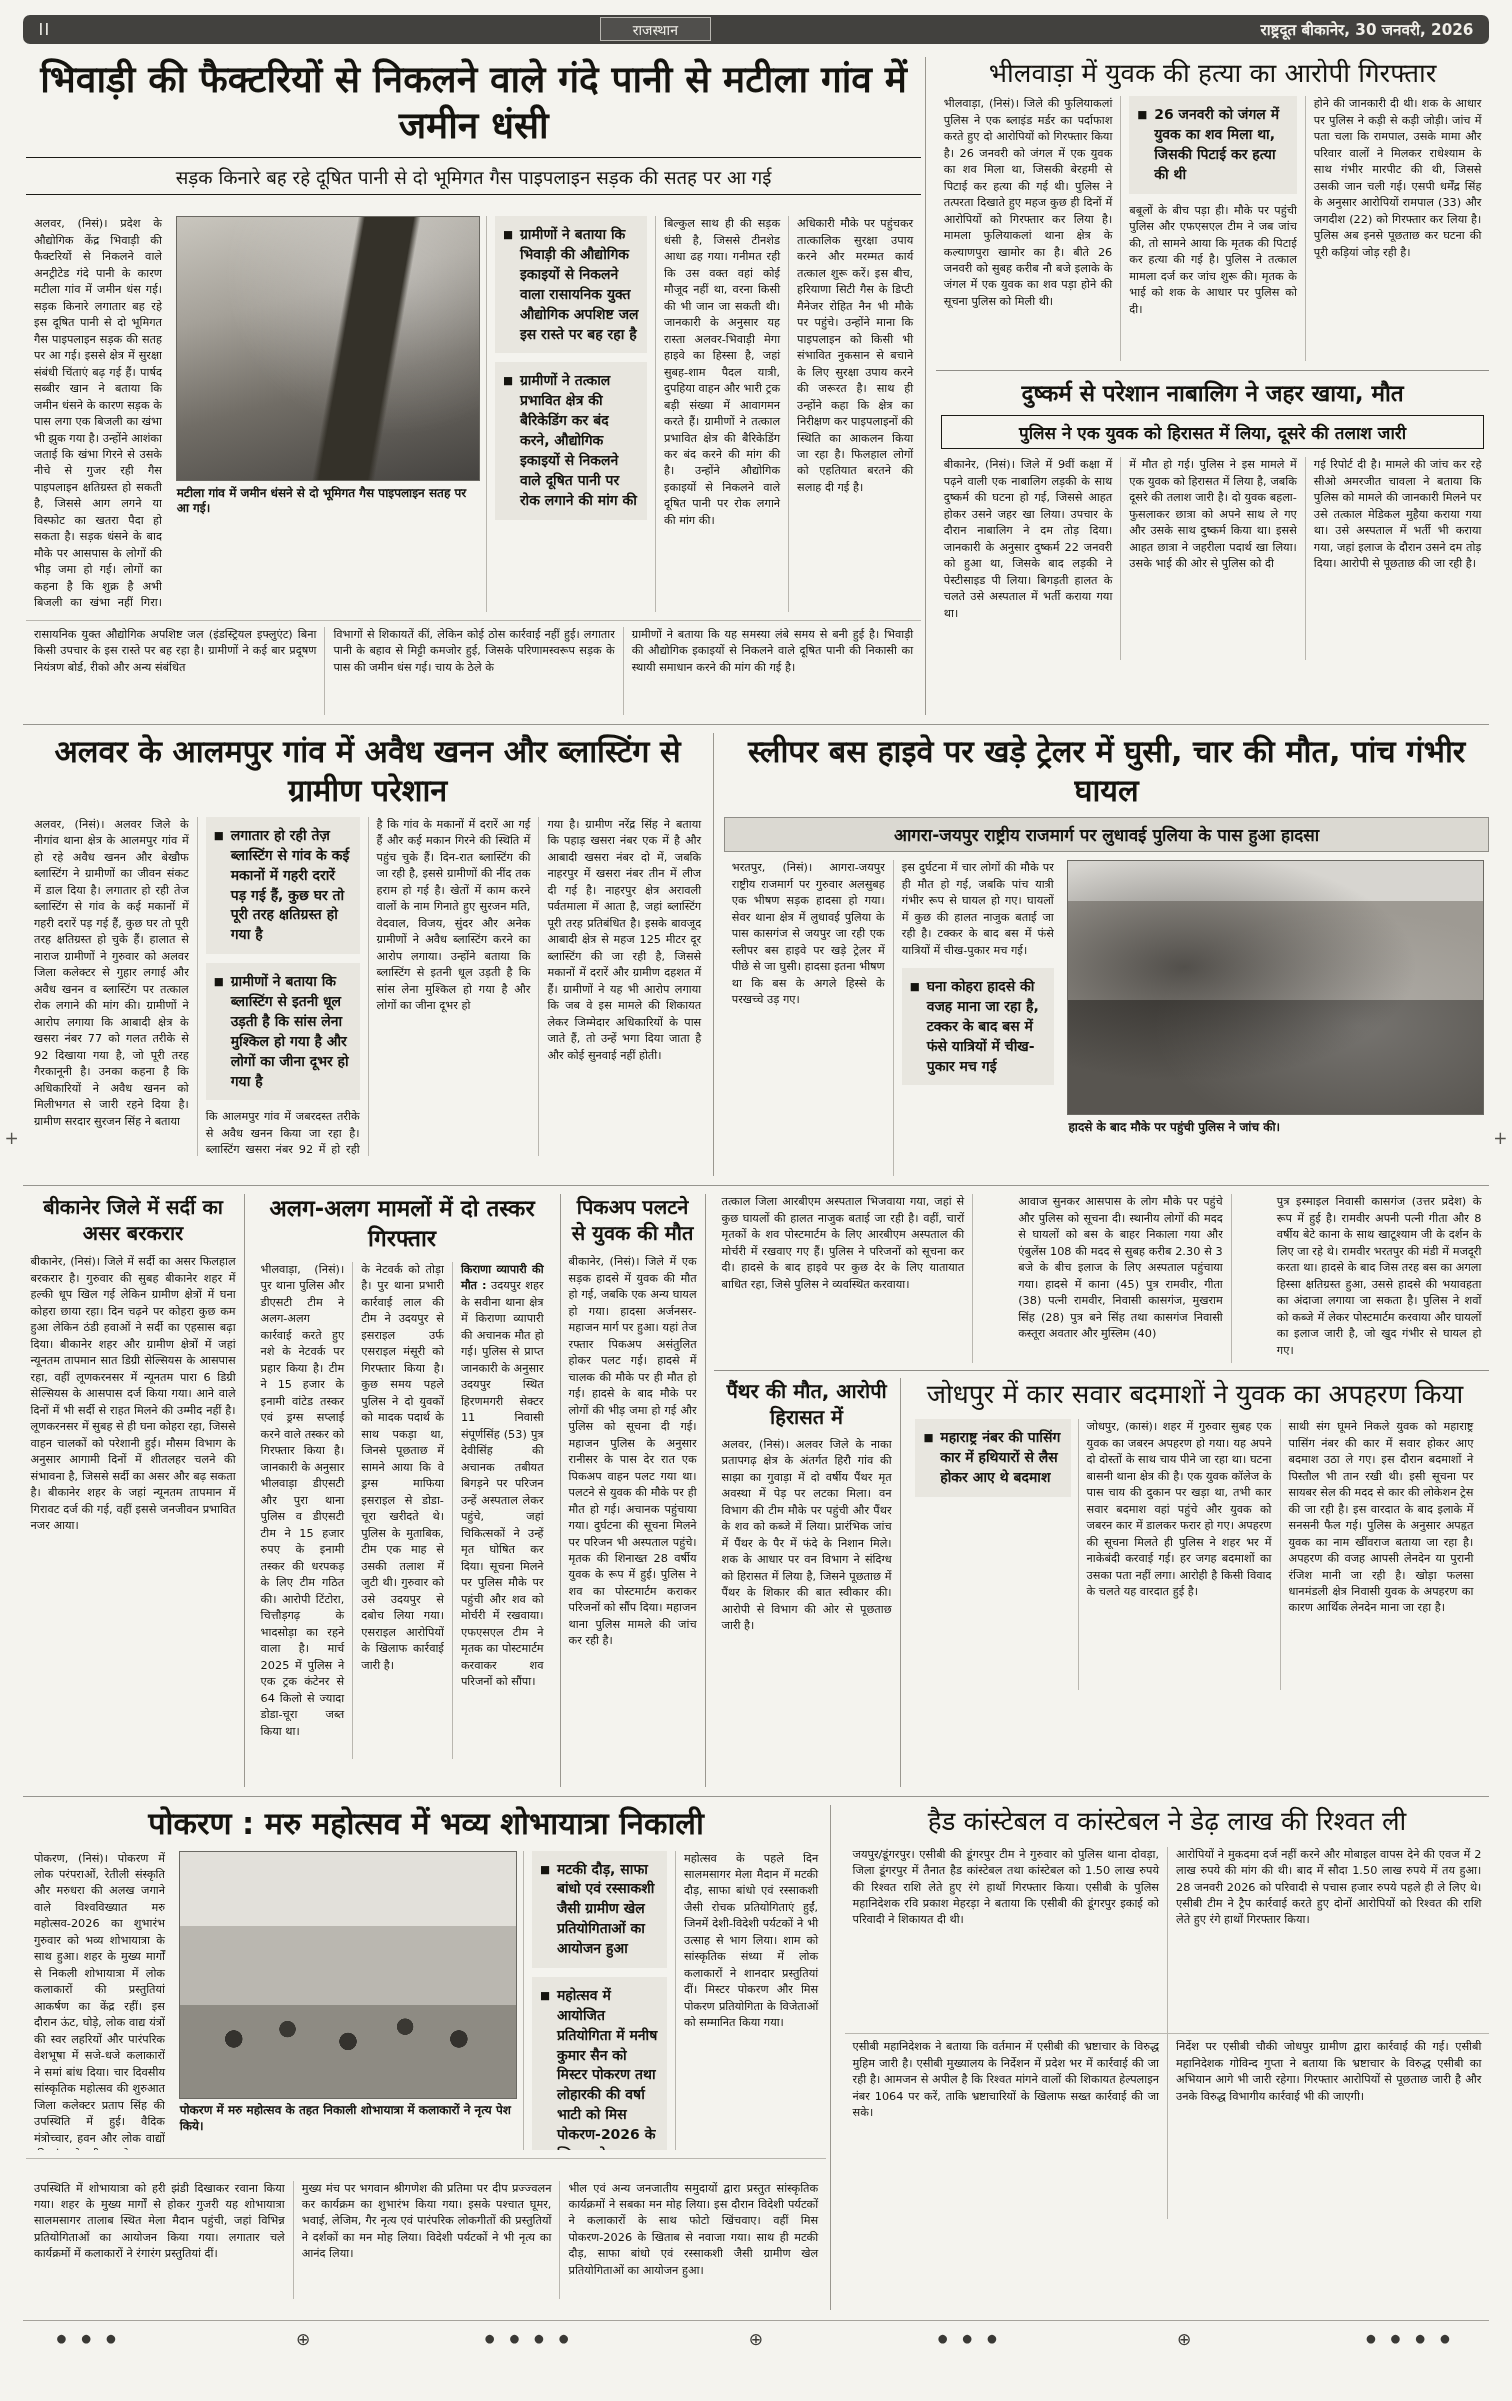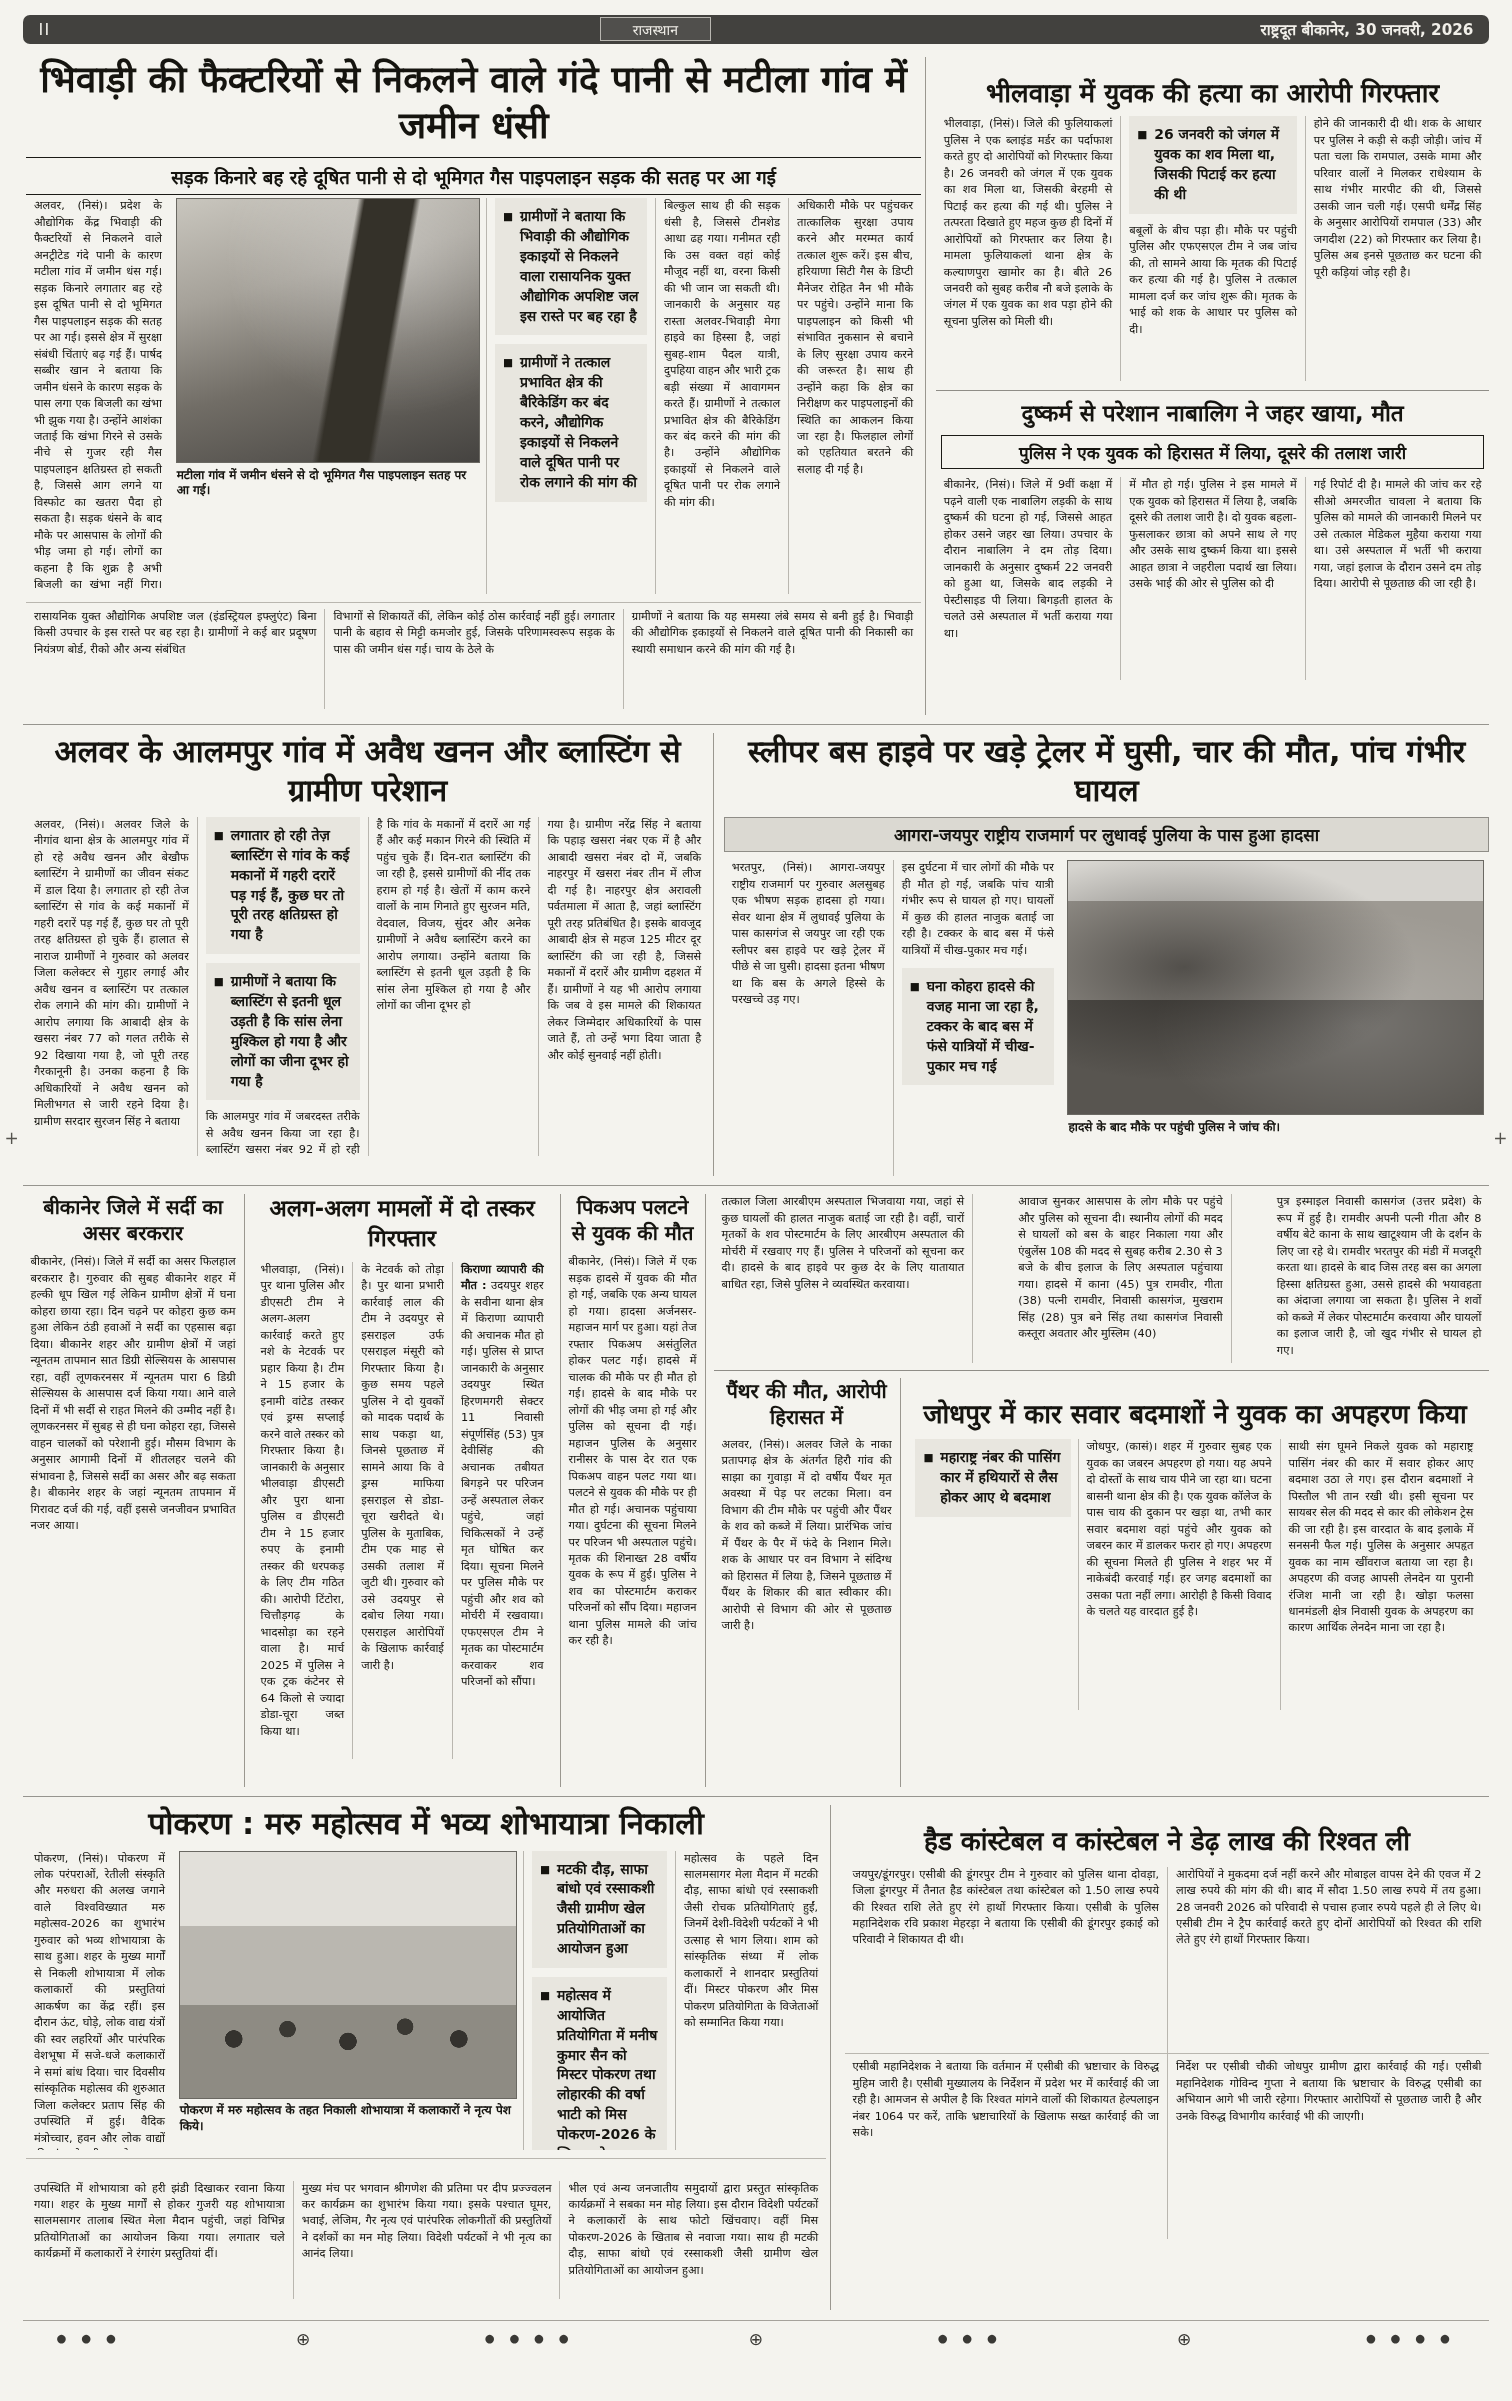--- a/index.html
+++ b/index.html
@@ -13,24 +13,24 @@
   .mast .pgno { font-size:16px; letter-spacing:1.1px; }
   .mast .secname { border:0.6px solid #b9b7b1; padding:1.7px 32px; font-size:14px; background:#504f4c; }
   .mast .edition { font-weight:700; font-size:15.2px; }
 
   
   .sec { border-top:1.1px solid #96948e; margin-top:9px; padding-top:8px; overflow:hidden; }
   .bt { font-size:11.3px; line-height:1.46; text-align:justify; }
   .col { padding:0 8px; overflow:hidden; }
   .h-xl { font-size:37px; font-weight:800; text-align:center; line-height:1.24; }
   .h-l  { font-size:30.5px; font-weight:800; text-align:center; line-height:1.26; }
-  .h-m  { font-size:26px; font-weight:700; text-align:center; line-height:1.28;margin-top:20px; }
+  .h-m  { font-size:26px; font-weight:400; text-align:center; line-height:1.28; }
   .h-sm { font-size:22.6px; font-weight:800; text-align:center; line-height:1.3; }
   .h-xs { font-size:20px; font-weight:800; text-align:center; line-height:1.3; }
-  .subhead-rule { border-top:1.7px solid #1b1a16; border-bottom:1.7px solid #1b1a16; text-align:center; font-weight:700; font-size:18.6px; padding:5.6px 4.5px; margin:8px 0 3px; }
+  .subhead-rule { border-top:1.7px solid #1b1a16; border-bottom:1.7px solid #1b1a16; text-align:center; font-weight:400; font-size:18.6px; padding:5.6px 4.5px; margin:8px 0 21px; }
   .subhead-box { border:1.1px solid #1b1a16; text-align:center; font-weight:800; font-size:17px; padding:4.5px 3.4px; margin:6.8px 5.6px 8px; }
   .subhead-gray { background:#dbd9d2; border:0.6px solid #8f8d87; text-align:center; font-weight:800; font-size:17px; padding:5.1px 3.4px; margin:6.8px 0 8px; }
   .gbox { background:#e8e6df; padding:9px 8px; display:flex; gap:6.8px; font-size:14px; font-weight:700; line-height:1.42; margin-bottom:9px; }
   .gbox .sq { font-size:10.7px; line-height:1.9; }
   .photo { width:100%; border:0.6px solid #6a6862; }
   .caption { font-weight:700; font-size:12px; line-height:1.3; padding:4.5px 1.1px 0; }
   .inline-head { font-weight:800; }
   .artpad { padding:0 3.4px; }
 
   

